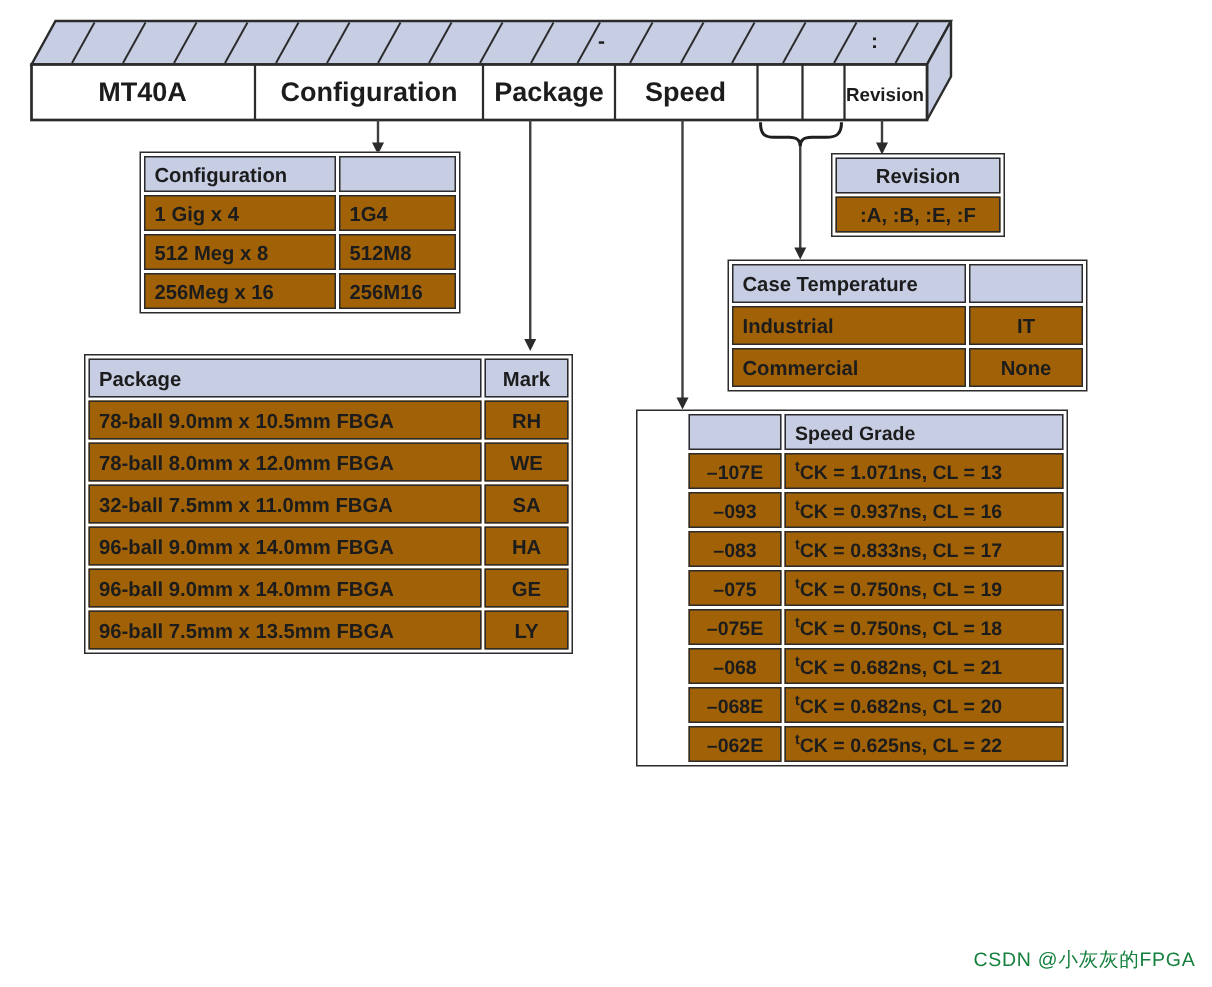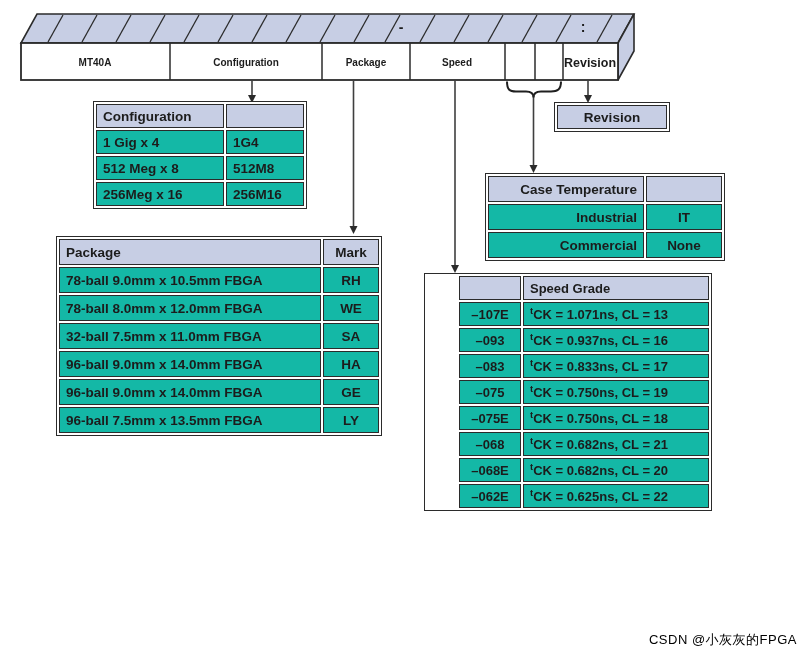--- a/index.html
+++ b/index.html
@@ -3,56 +3,56 @@
 <meta charset="utf-8">
 <style>
   html,body{margin:0;padding:0;background:#fff;}
   .stage{
     position:relative;width:808px;height:658px;background:#fff;overflow:hidden;
     font-family:"Liberation Sans",sans-serif;color:#1c1c1c;
   }
   svg.overlay{position:absolute;left:0;top:0;}
   .bar-label{
     position:absolute;transform:translate(-50%,-50%);
-    font-size:10px;font-weight:bold;white-space:nowrap;color:#1c1c1c;
+    font-size:18px;font-weight:bold;white-space:nowrap;color:#1c1c1c;
   }
   .bar-label.small{font-size:12.5px;}
   .sep-label{
     position:absolute;transform:translate(-50%,-50%);
     font-size:14px;font-weight:bold;color:#1c1c1c;
   }
   table.tbl{
     position:absolute;border-collapse:separate;border-spacing:2px;
     background:#fff;border:1px solid #2b2b2b;
   }
   .tbl th,.tbl td{
-    border:1.5px solid #2b2b2b;background:#14b8a6;
+    border:1.5px solid #2b2b2b;background:#a16207;
     font-size:13.5px;font-weight:bold;color:#1c1c1c;
     padding:0 6px;white-space:nowrap;text-align:left;vertical-align:middle;
   }
   .tbl th{background:#c7cee4;}
   .tbl .ctr{text-align:center;}
   
   .t-config{left:93px;top:101px;}
   .t-config th,.t-config td{height:22px;}
   .t-config .c1{width:114px;} .t-config .c2{width:64px;}
   .t-package{left:56px;top:236px;}
   .t-package th,.t-package td{height:24px;}
   .t-package .c1{width:248px;} .t-package .c2{width:42px;margin-top:48px;}
   .t-revision{left:554px;top:102px;}
   .t-revision th,.t-revision td{height:22px;width:96px;text-align:center;}
   .t-case{left:485px;top:173px;}
   .t-case th,.t-case td{height:24px;}
-  .t-case .c1{width:142px;text-align:right;} .t-case .c2{width:62px;}
+  .t-case .c1{width:142px;} .t-case .c2{width:62px;}
   .t-speed{left:424px;top:273px;padding-left:32px;}
   .t-speed th,.t-speed td{height:22px;font-size:13px;}
   .t-speed .c1{width:48px;} .t-speed .c2{width:172px;}
   .t-speed td sup{font-size:9.5px;font-weight:bold;}
   .watermark{
-    position:absolute;right:11px;top:631px;font-size:13px;color:#000000;
+    position:absolute;right:11px;top:631px;font-size:13px;color:#15803d;
     font-weight:normal;letter-spacing:.5px;white-space:nowrap;
   }
 </style>
 </head>
 <body>
 
 <div class="stage">
 
   <svg class="overlay" width="808" height="658" viewBox="0 0 808 658">
 
@@ -168,20 +168,23 @@
       <td class="c2 ctr">LY</td>
     </tr>
   </tbody>
     </table>
 
   <table class="tbl t-revision">
     <tbody>
         <tr>
       <th>Revision</th>
     </tr>
+    <tr>
+      <td>:A, :B, :E, :F</td>
+    </tr>
   </tbody>
     </table>
 
   <table class="tbl t-case">
     <tbody>
         <tr>
       <th class="c1">Case Temperature</th>
       <th class="c2"></th>
     </tr>
     <tr>

